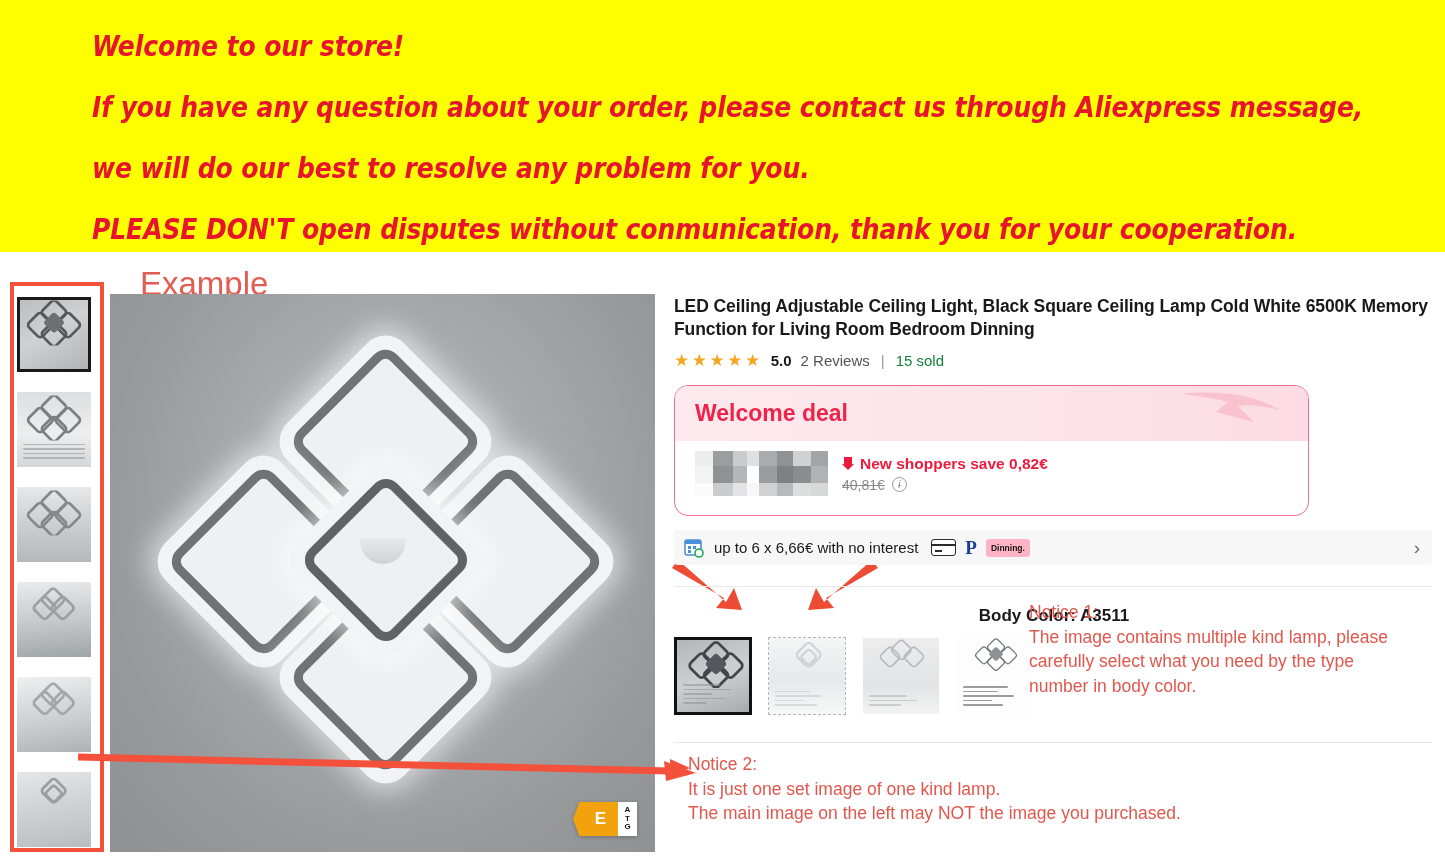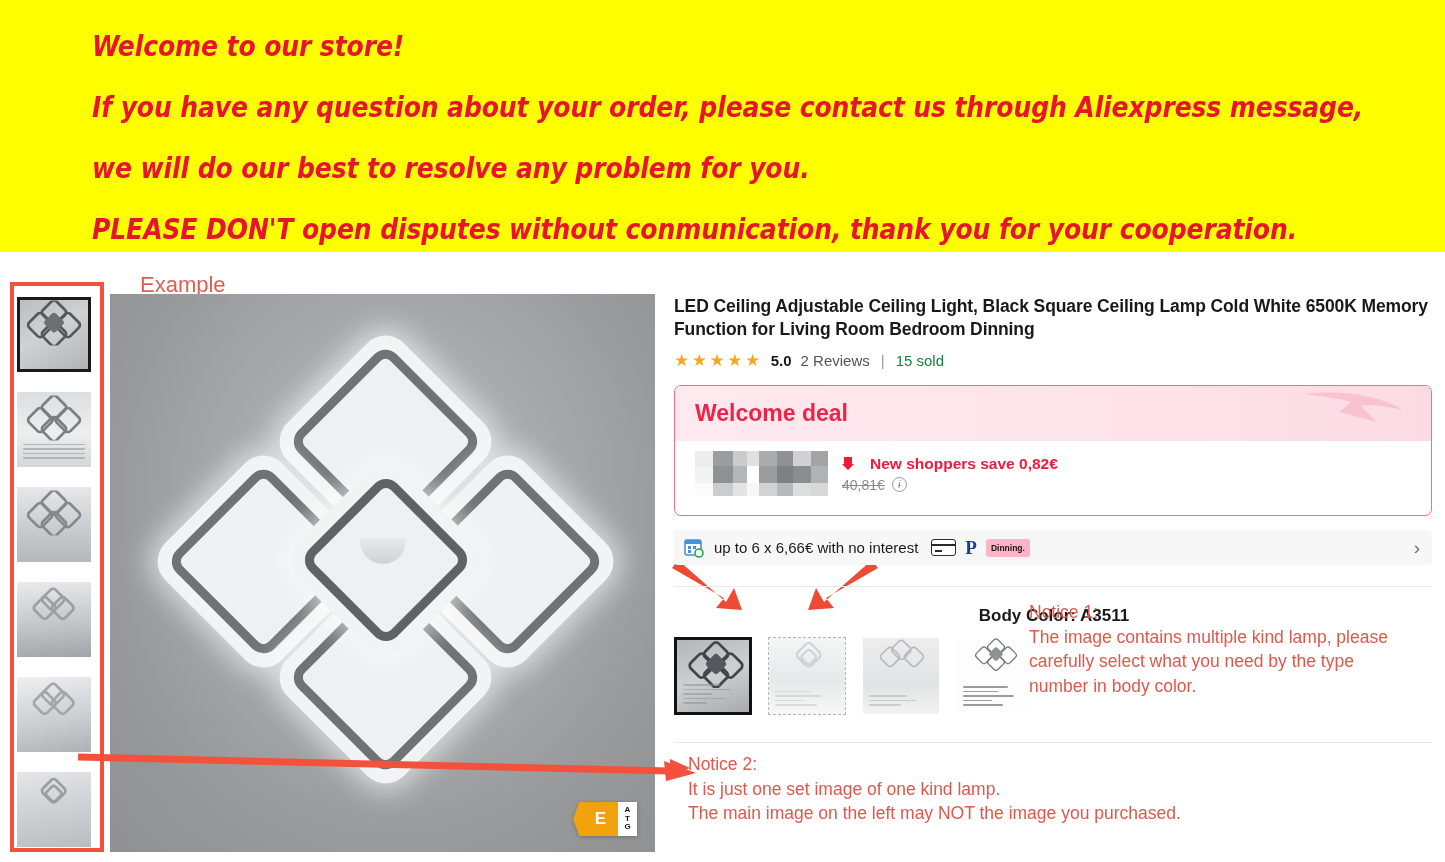--- a/index.html
+++ b/index.html
@@ -30,22 +30,22 @@
     transform: scaleX(0.96);
     transform-origin: left center;
   }
 
   
   .lower { position: absolute; left: 0; top: 252px; width: 1445px; height: 610px; background:#fff; }
 
   
   .example-label {
     position: absolute;
-    left: 140px; top: 20px;
-    font-size: 22px;
+    left: 140px; top: 13px;
+    font-size: 33px;
     color: #e35c52;
     font-family: "Liberation Sans", sans-serif;
   }
 
   
   .thumb-rail-frame {
     position: absolute;
     left: 10px; top: 30px;
     width: 94px; height: 570px;
     border: 4px solid #f4513c;
@@ -150,39 +150,39 @@
     font-size: 15px; color: #191919;
   }
   .stars { color:#f4a723; font-size: 17px; letter-spacing: 2.5px; }
   .rate-num { font-weight: 700; margin-left: 8px; }
   .rate-reviews { margin-left: 9px; color:#555; }
   .rate-sep { margin: 0 11px; color:#999; }
   .rate-sold { color:#15803d; }
 
   
   .deal-box {
-    margin-top: 14px; width: 758px; height: 131px;
-    border: 1px solid #f06d8c; border-radius: 7px; overflow: hidden;
+    margin-top: 14px; width: 635px; height: 131px;
+    border: 1px solid #f06d8c; border-radius: 14px; overflow: hidden;
     background:#fff; position: relative;
   }
   .deal-head {
     height: 55px;
     background: linear-gradient(90deg,#fde9ee 0%, #fde4ea 55%, #fcdbe4 100%);
     display:flex; align-items:center; padding-left: 20px;
     position: relative; overflow:hidden;
   }
   .deal-title { font-size: 23px; font-weight: 700; color:#ef2349; }
   .deal-swoosh { position:absolute; right: 22px; top: 2px; opacity:.75; }
   .deal-body { display:flex; align-items:center; padding: 10px 0 0 20px; gap: 14px; }
   .price-mosaic {
     width: 133px; height: 45px; position: relative; overflow:hidden; flex: none;
   }
   .price-mosaic i { position:absolute; display:block; }
   .deal-textcol { display:flex; flex-direction:column; gap:4px; }
-  .deal-save { color:#ec1b3e; font-weight:700; font-size:15.5px; display:flex; align-items:center; gap:16px; }
+  .deal-save { color:#ec1b3e; font-weight:700; font-size:15.5px; display:flex; align-items:center; gap:6px; }
   .deal-old { color:#8a8a8a; font-size:14px; text-decoration: line-through; display:flex; align-items:center; gap:7px; }
   .info-circle {
     width:15px; height:15px; border:1px solid #9a9a9a; border-radius:50%;
     display:inline-flex; align-items:center; justify-content:center;
     font-size:10px; color:#8a8a8a; text-decoration:none; font-style:italic;
   }
 
   
   .installment {
     margin-top: 14px; width: 758px; height: 35px;

